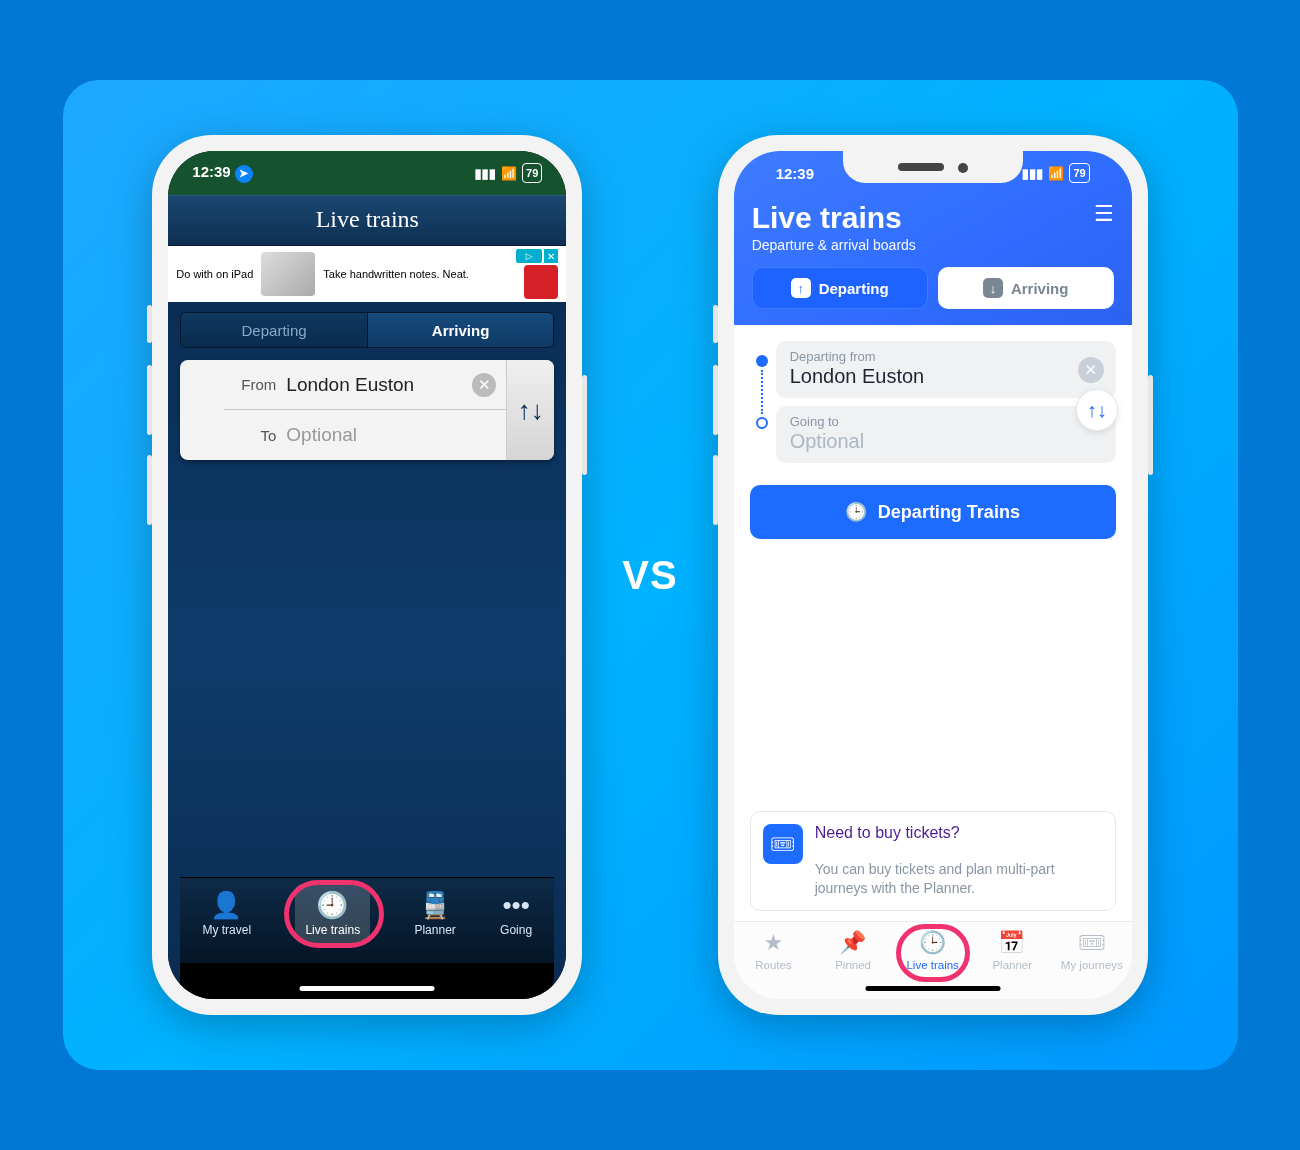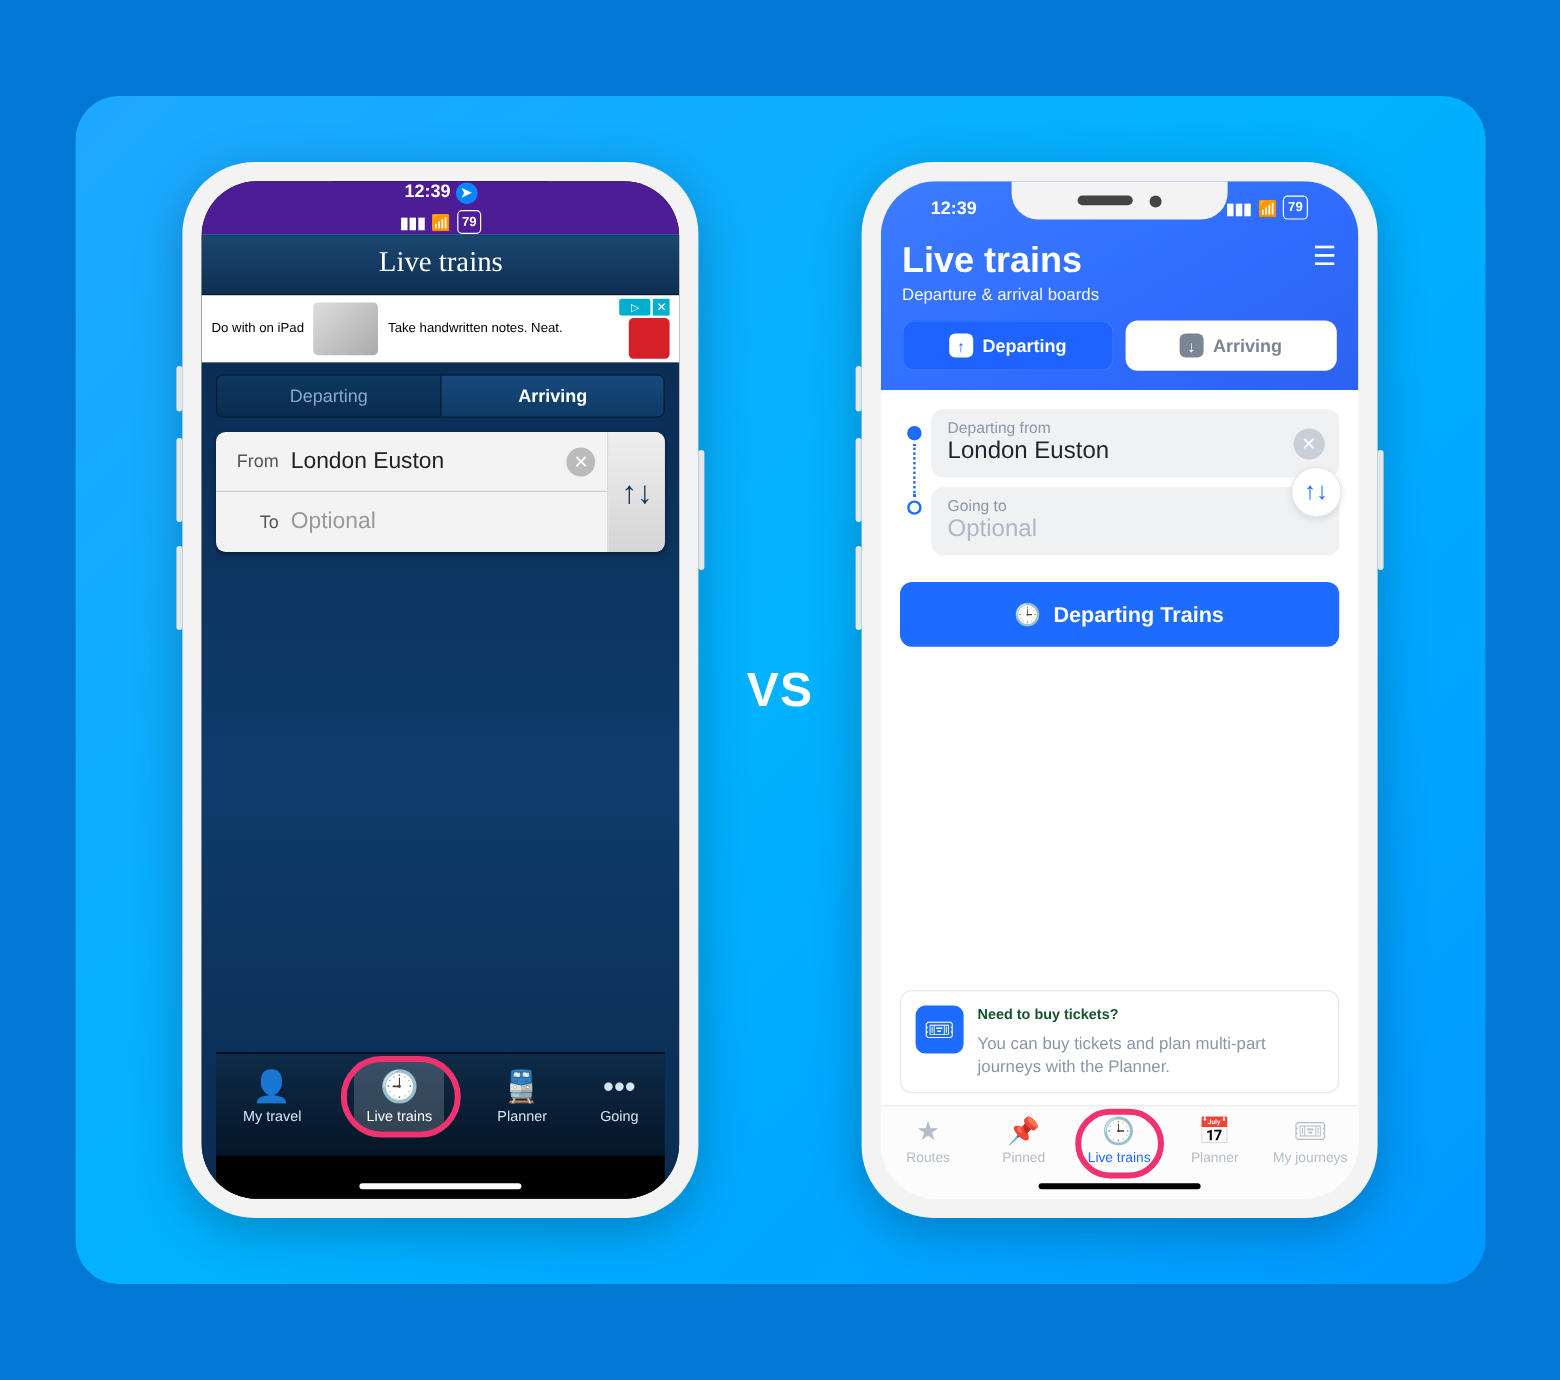--- a/index.html
+++ b/index.html
@@ -76,21 +76,21 @@
     border:1.5px solid currentColor; border-radius:4px; padding:3px 3px; font-size:11px; font-weight:700;
   }
   .home-indicator {
     position:absolute; bottom:8px; left:50%; transform:translateX(-50%);
     width:135px; height:5px; border-radius:3px; z-index:10;
   }
 
   
   .screen.old { background:#000; display:flex; flex-direction:column; }
   .old .notch { background:#000; }
-  .old .status-bar { color:#fff; background:#4c1d95;flex-direction:column;}
+  .old .status-bar { color:#fff; background:#14532d;}
   .old .loc-arrow {
     display:inline-flex; width:18px;height:18px;background:#0A84FF;border-radius:50%;
     align-items:center;justify-content:center;color:#fff;font-size:11px;margin-left:4px;
   }
   .old .title-bar {
     background:linear-gradient(#1B4770,#0E2F52);
     color:#fff; text-align:center; font-family:Georgia, "Times New Roman", serif;
     font-size:24px; padding:10px 0 12px;
     border-top:1px solid #2a5a88; border-bottom:1px solid #051a30;
   }
@@ -115,20 +115,21 @@
   .old .seg div {
     flex:1; display:flex;align-items:center;justify-content:center;
     font-size:15px; color:#88A8C8;
     background:linear-gradient(#0d385f,#0a2c4e);
   }
   .old .seg div.active { color:#fff; background:linear-gradient(#164a7c,#0f3a65); font-weight:600;}
   .old .seg div:first-child{border-right:1px solid #04172b;}
   .old .input-card {
     margin-top:12px; background:#F3F3F3; border-radius:8px; display:flex;
     box-shadow:0 2px 4px rgba(0,0,0,.4);
+    padding-left:44px;
   }
   .old .inputs{flex:1;}
   .old .row{display:flex;align-items:center;height:50px;border-bottom:1px solid #ccc;padding-right:10px;}
   .old .row:last-child{border-bottom:none;}
   .old .row .lbl{width:62px;text-align:right;padding-right:10px;color:#555;font-size:15px;}
   .old .row .val{flex:1;font-size:19px;color:#222;}
   .old .row .val.placeholder{color:#999;}
   .old .row .clear{width:24px;height:24px;border-radius:50%;background:#bbb;color:#fff;display:flex;align-items:center;justify-content:center;font-size:15px;}
   .old .swap{
     width:48px;border-left:1px solid #ccc;display:flex;align-items:center;justify-content:center;
@@ -206,22 +207,22 @@
   }
   .new .cta{
     margin-top:22px;height:54px;border-radius:10px;background:#1E6BFF;color:#fff;
     display:flex;align-items:center;justify-content:center;gap:10px;font-size:18px;font-weight:700;
   }
   .new .spacer{flex:1;}
   .new .promo{
     margin:0 16px 10px;border:1px solid #e4e8ee;border-radius:10px;padding:12px;display:flex;gap:12px;align-items:flex-start;
   }
   .new .promo .picon{width:40px;height:40px;border-radius:8px;background:#1E6BFF;color:#fff;display:flex;align-items:center;justify-content:center;font-size:20px;flex-shrink:0;}
-  .new .promo .ptitle{font-weight:700;font-size:12px;color:#14532d;}
-  .new .promo .ptext{font-size:14px;color:#8a95a5;margin-top:8px;line-height:1.35;}
+  .new .promo .ptitle{font-weight:400;font-size:16px;color:#4c1d95;}
+  .new .promo .ptext{font-size:14px;color:#8a95a5;margin-top:18px;line-height:1.35;}
   .new .tabbar2{
     height:78px;border-top:1px solid #e8ecef;background:#fcfcfd;
     display:flex;justify-content:space-around;align-items:flex-start;padding-top:8px;position:relative;
   }
   .new .t2{display:flex;flex-direction:column;align-items:center;gap:3px;color:#b4bdc8;font-size:11.5px;width:66px;}
   .new .t2 .ti{font-size:22px;}
   .new .t2.active{color:#1E6BFF;}
   .new .ring2{position:absolute;width:74px;height:58px;border:5px solid #F0326E;border-radius:40px;left:162px;top:2px;pointer-events:none;}
   .new .home-indicator{background:#000;}
 </style>

